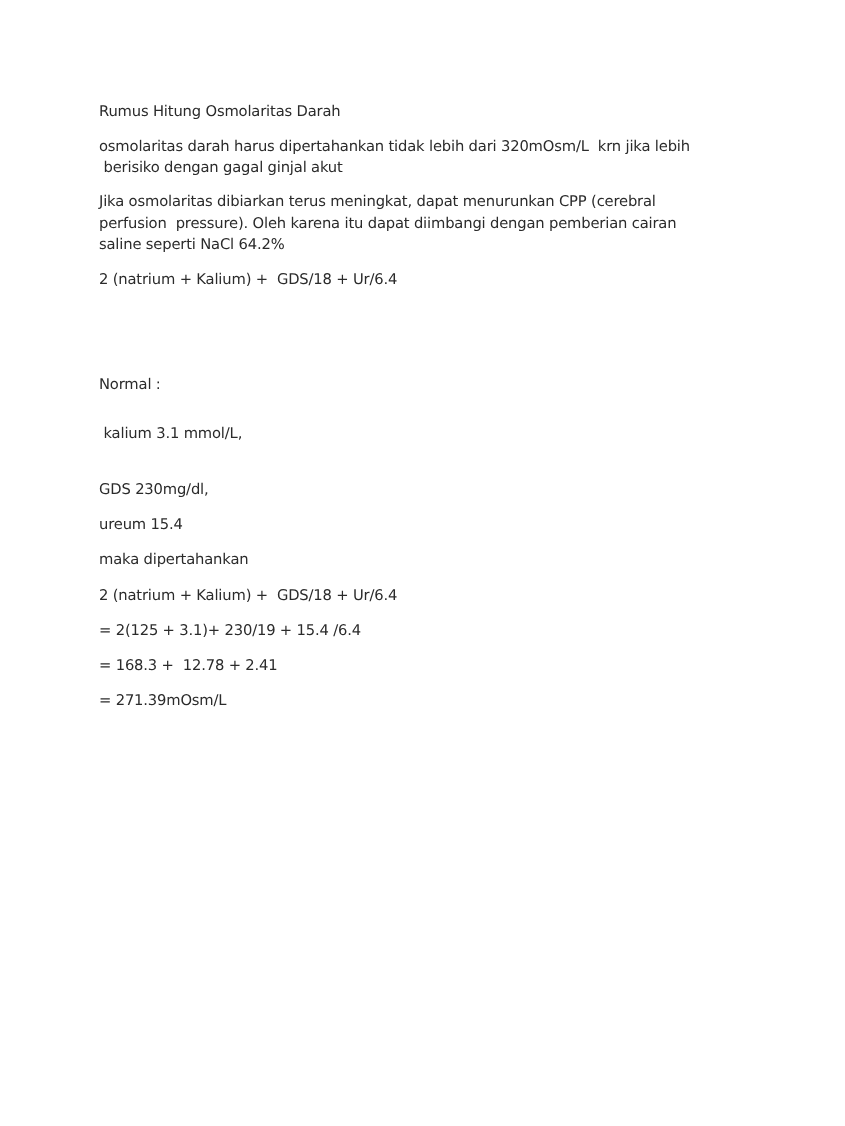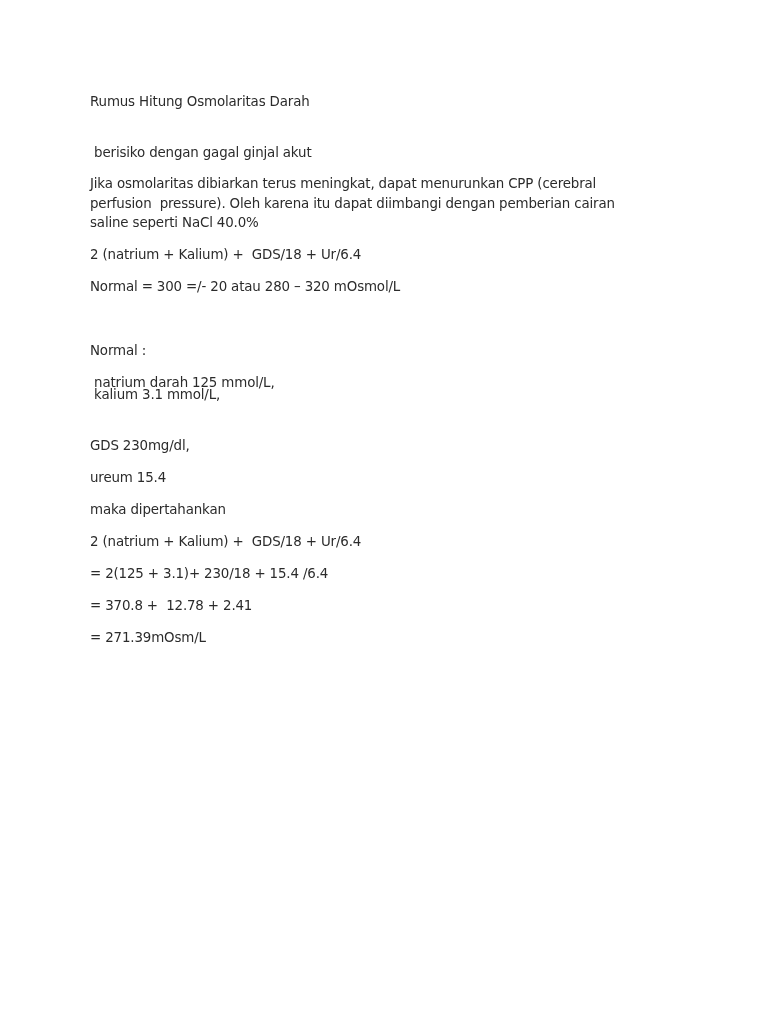--- a/index.html
+++ b/index.html
@@ -29,33 +29,32 @@
       white-space: pre;
       letter-spacing: -0.15px;
     }
   </style>
 </head>
 <body>
 
 <div class="page">
   <div class="line" style="top:92px">Rumus Hitung Osmolaritas Darah</div>
 
+  <div class="line" style="top:124px">osmolaritas darah harus dipertahankan tidak lebih dari 320mOsm/L  krn jika lebih</div>
   <div class="line" style="top:143px"> berisiko dengan gagal ginjal akut</div>
 
   <div class="line" style="top:194px">perfusion  pressure). Oleh karena itu dapat diimbangi dengan pemberian cairan</div>
   <div class="line" style="top:174px">Jika osmolaritas dibiarkan terus meningkat, dapat menurunkan CPP (cerebral</div>
-  <div class="line" style="top:213px">saline seperti NaCl 40.0%</div>
+  <div class="line" style="top:213px">saline seperti NaCl 64.2%</div>
 
   <div class="line" style="top:245px">2 (natrium + Kalium) +  GDS/18 + Ur/6.4</div>
 
-  <div class="line" style="top:277px">Normal = 300 =/- 20 atau 280 – 320 mOsmol/L</div>
 
   <div class="line" style="top:341px">Normal :</div>
-  <div class="line" style="top:373px"> natrium darah 125 mmol/L,</div>
   <div class="line" style="top:385px"> kalium 3.1 mmol/L,</div>
   <div class="line" style="top:436px">GDS 230mg/dl,</div>
   <div class="line" style="top:468px">ureum 15.4</div>
   <div class="line" style="top:500px">maka dipertahankan</div>
   <div class="line" style="top:532px">2 (natrium + Kalium) +  GDS/18 + Ur/6.4</div>
-  <div class="line" style="top:564px">= 2(125 + 3.1)+ 230/18 + 15.4 /6.4</div>
-  <div class="line" style="top:596px">= 370.8 +  12.78 + 2.41</div>
+  <div class="line" style="top:564px">= 2(125 + 3.1)+ 230/19 + 15.4 /6.4</div>
+  <div class="line" style="top:596px">= 168.3 +  12.78 + 2.41</div>
   <div class="line" style="top:628px">= 271.39mOsm/L</div>
 </div>
 
 </body></html>

